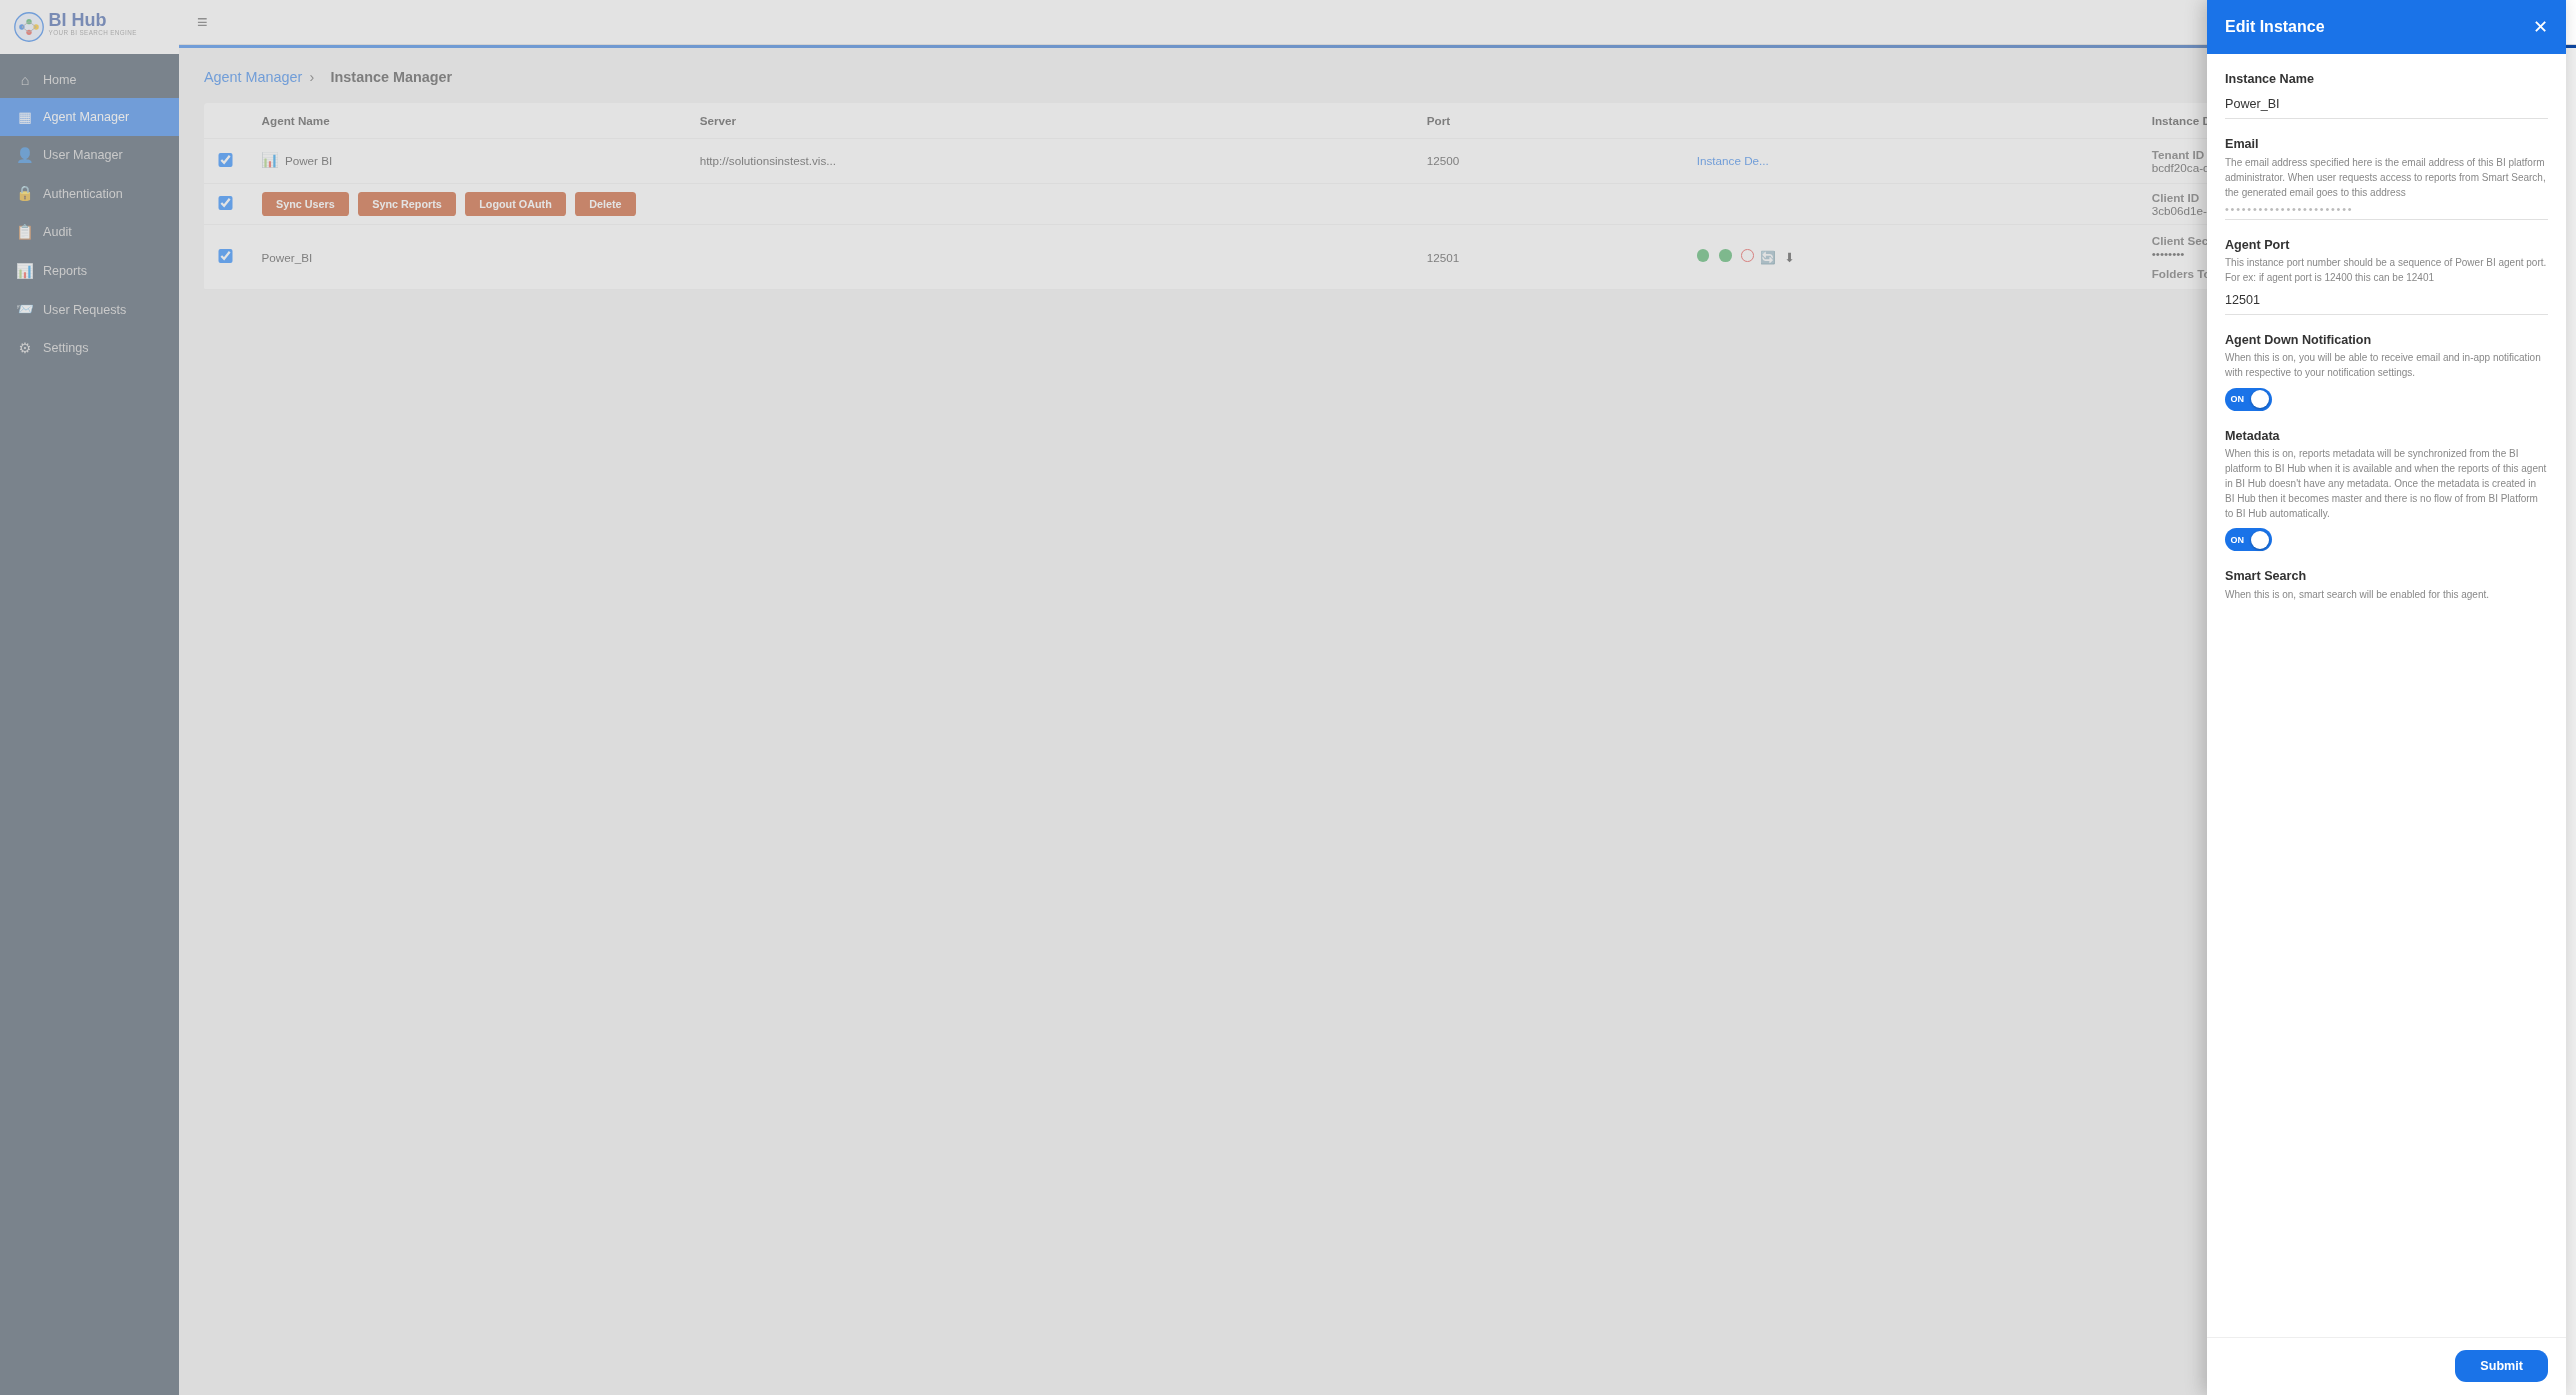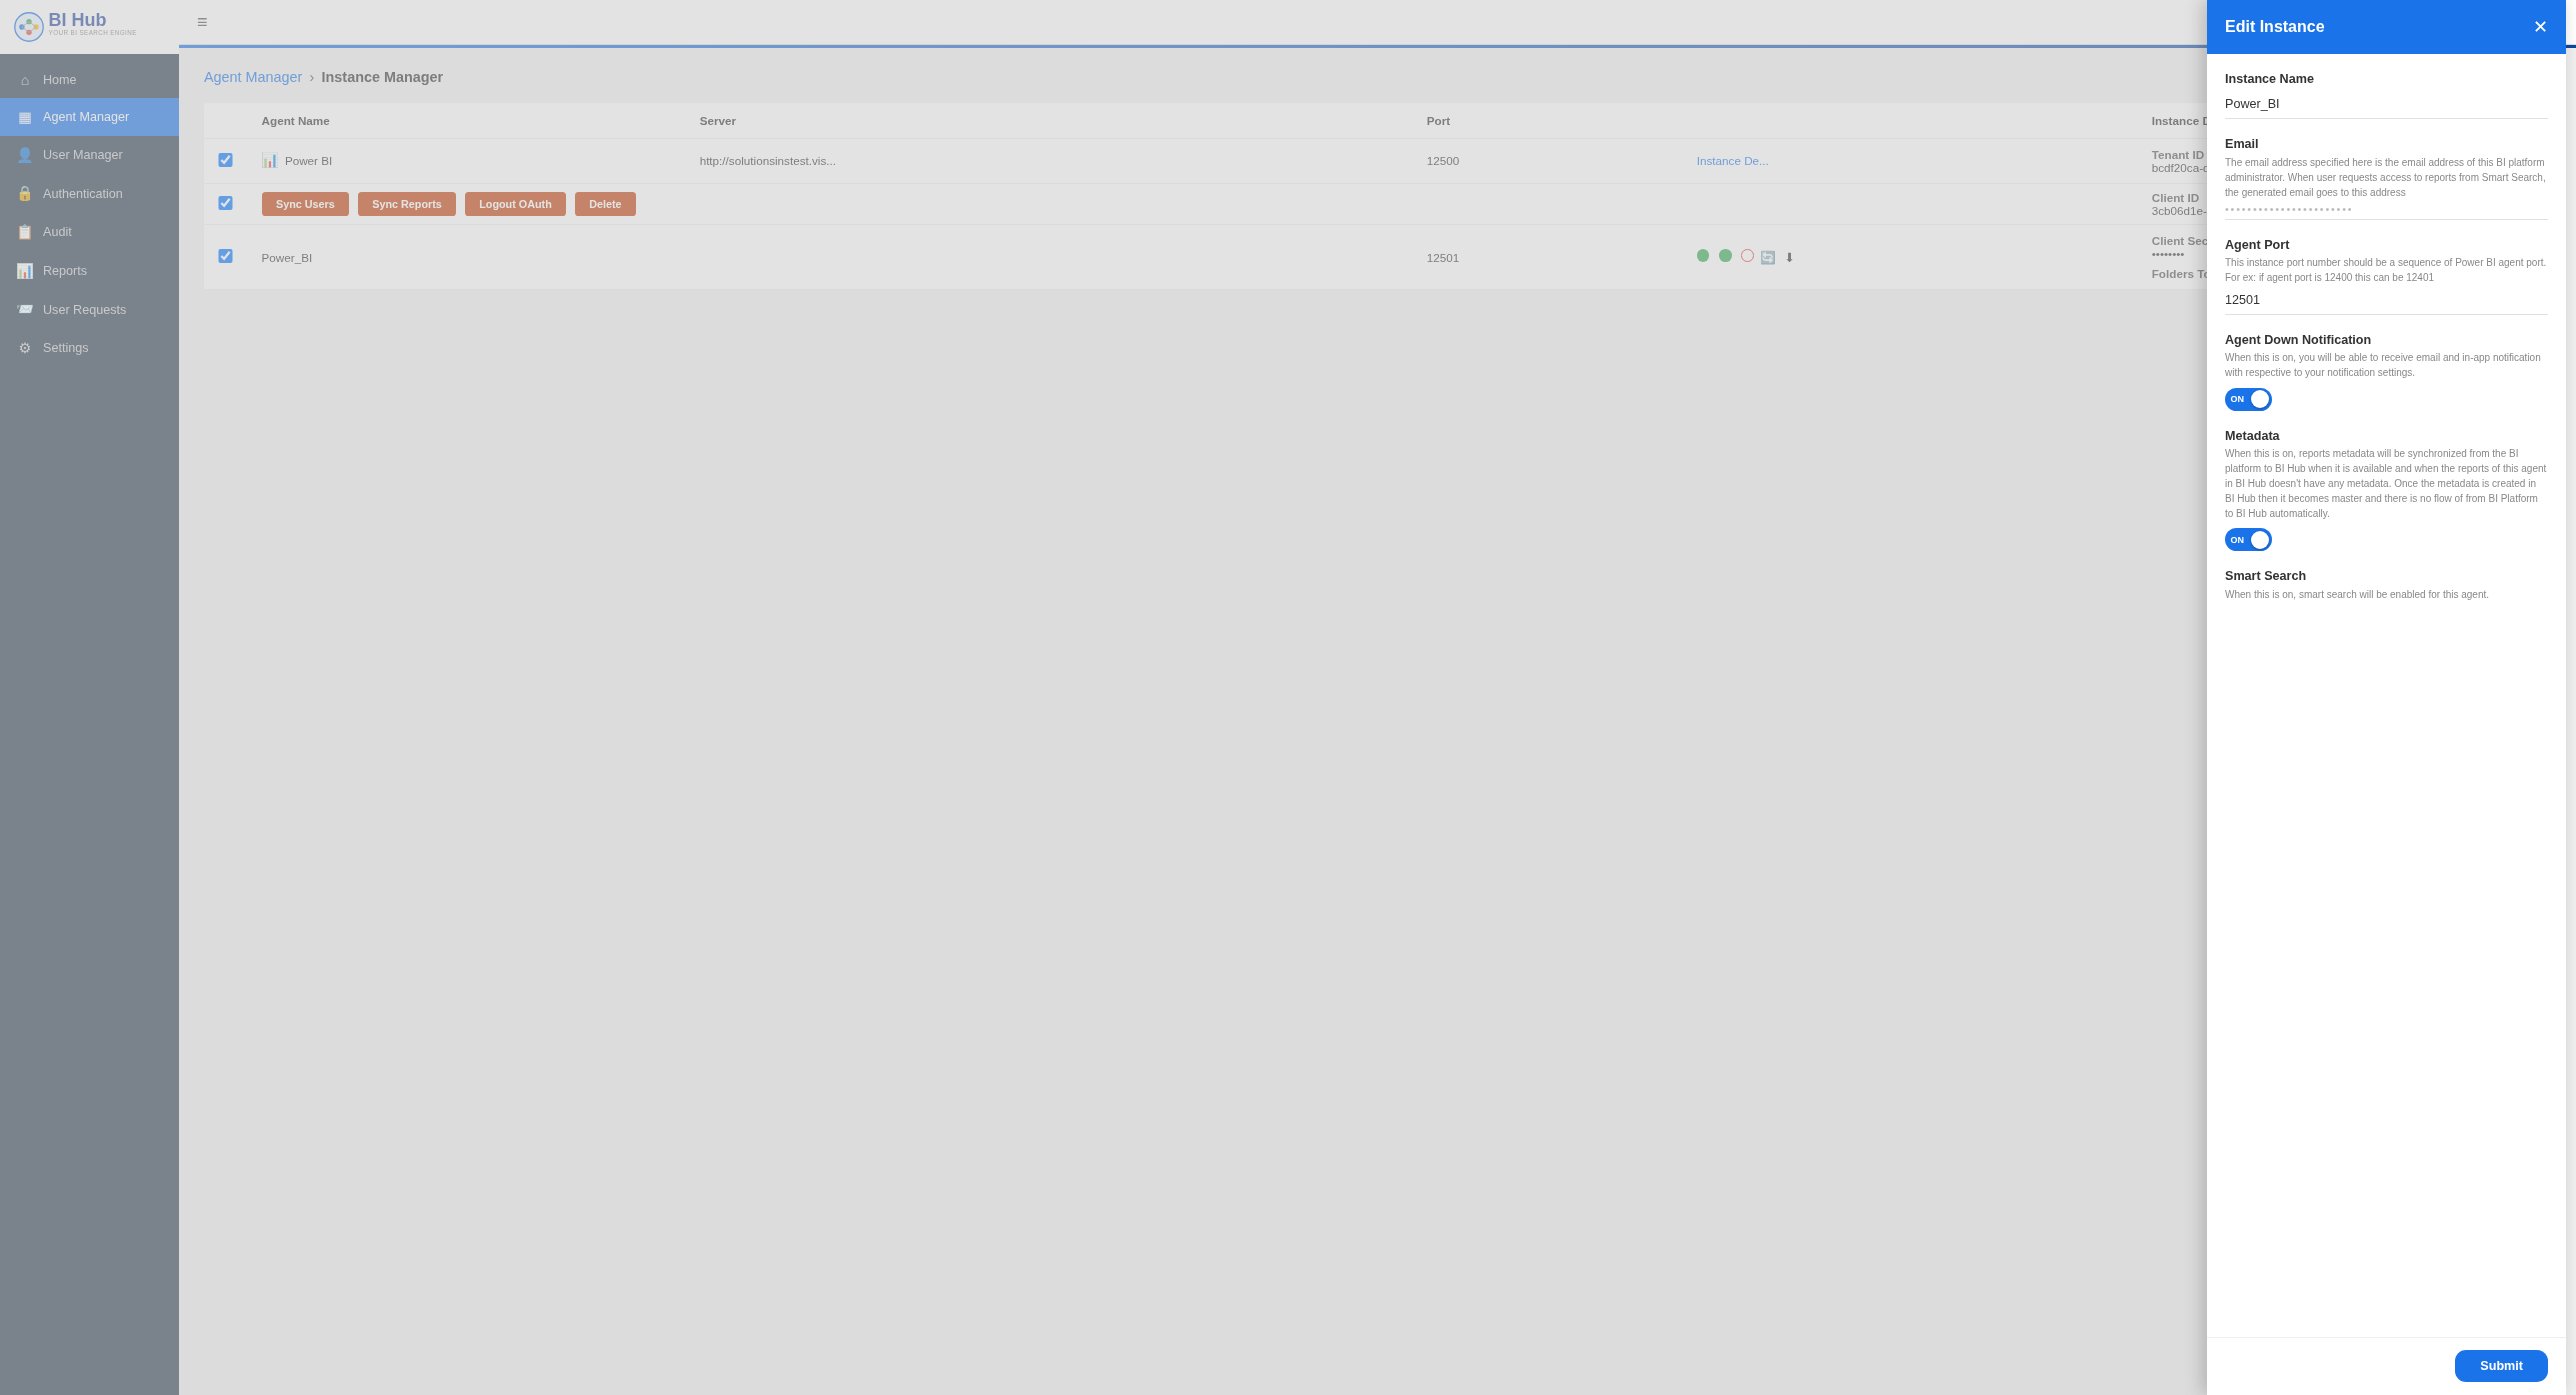--- a/index.html
+++ b/index.html
@@ -86,21 +86,21 @@
 
     .breadcrumb {
       display: flex;
       align-items: center;
       gap: 7.2px;
       margin-bottom: 18px;
       font-size: 14.4px;
     }
     .breadcrumb-link { color: #1a73e8; cursor: pointer; font-weight: 500; }
     .breadcrumb-sep { color: #555; }
-    .breadcrumb-current { color: #333; font-weight: 600; }
+    .breadcrumb-current { color: #333; font-weight: 600; margin-left: 9px; }
 
     
     .table-container { background: #fff; border-radius: 3.6px; }
     table { width: 100%; border-collapse: collapse; }
     th {
       text-align: left;
       padding: 10.8px 14.4px;
       font-size: 11.7px;
       font-weight: 600;
       color: #333;

